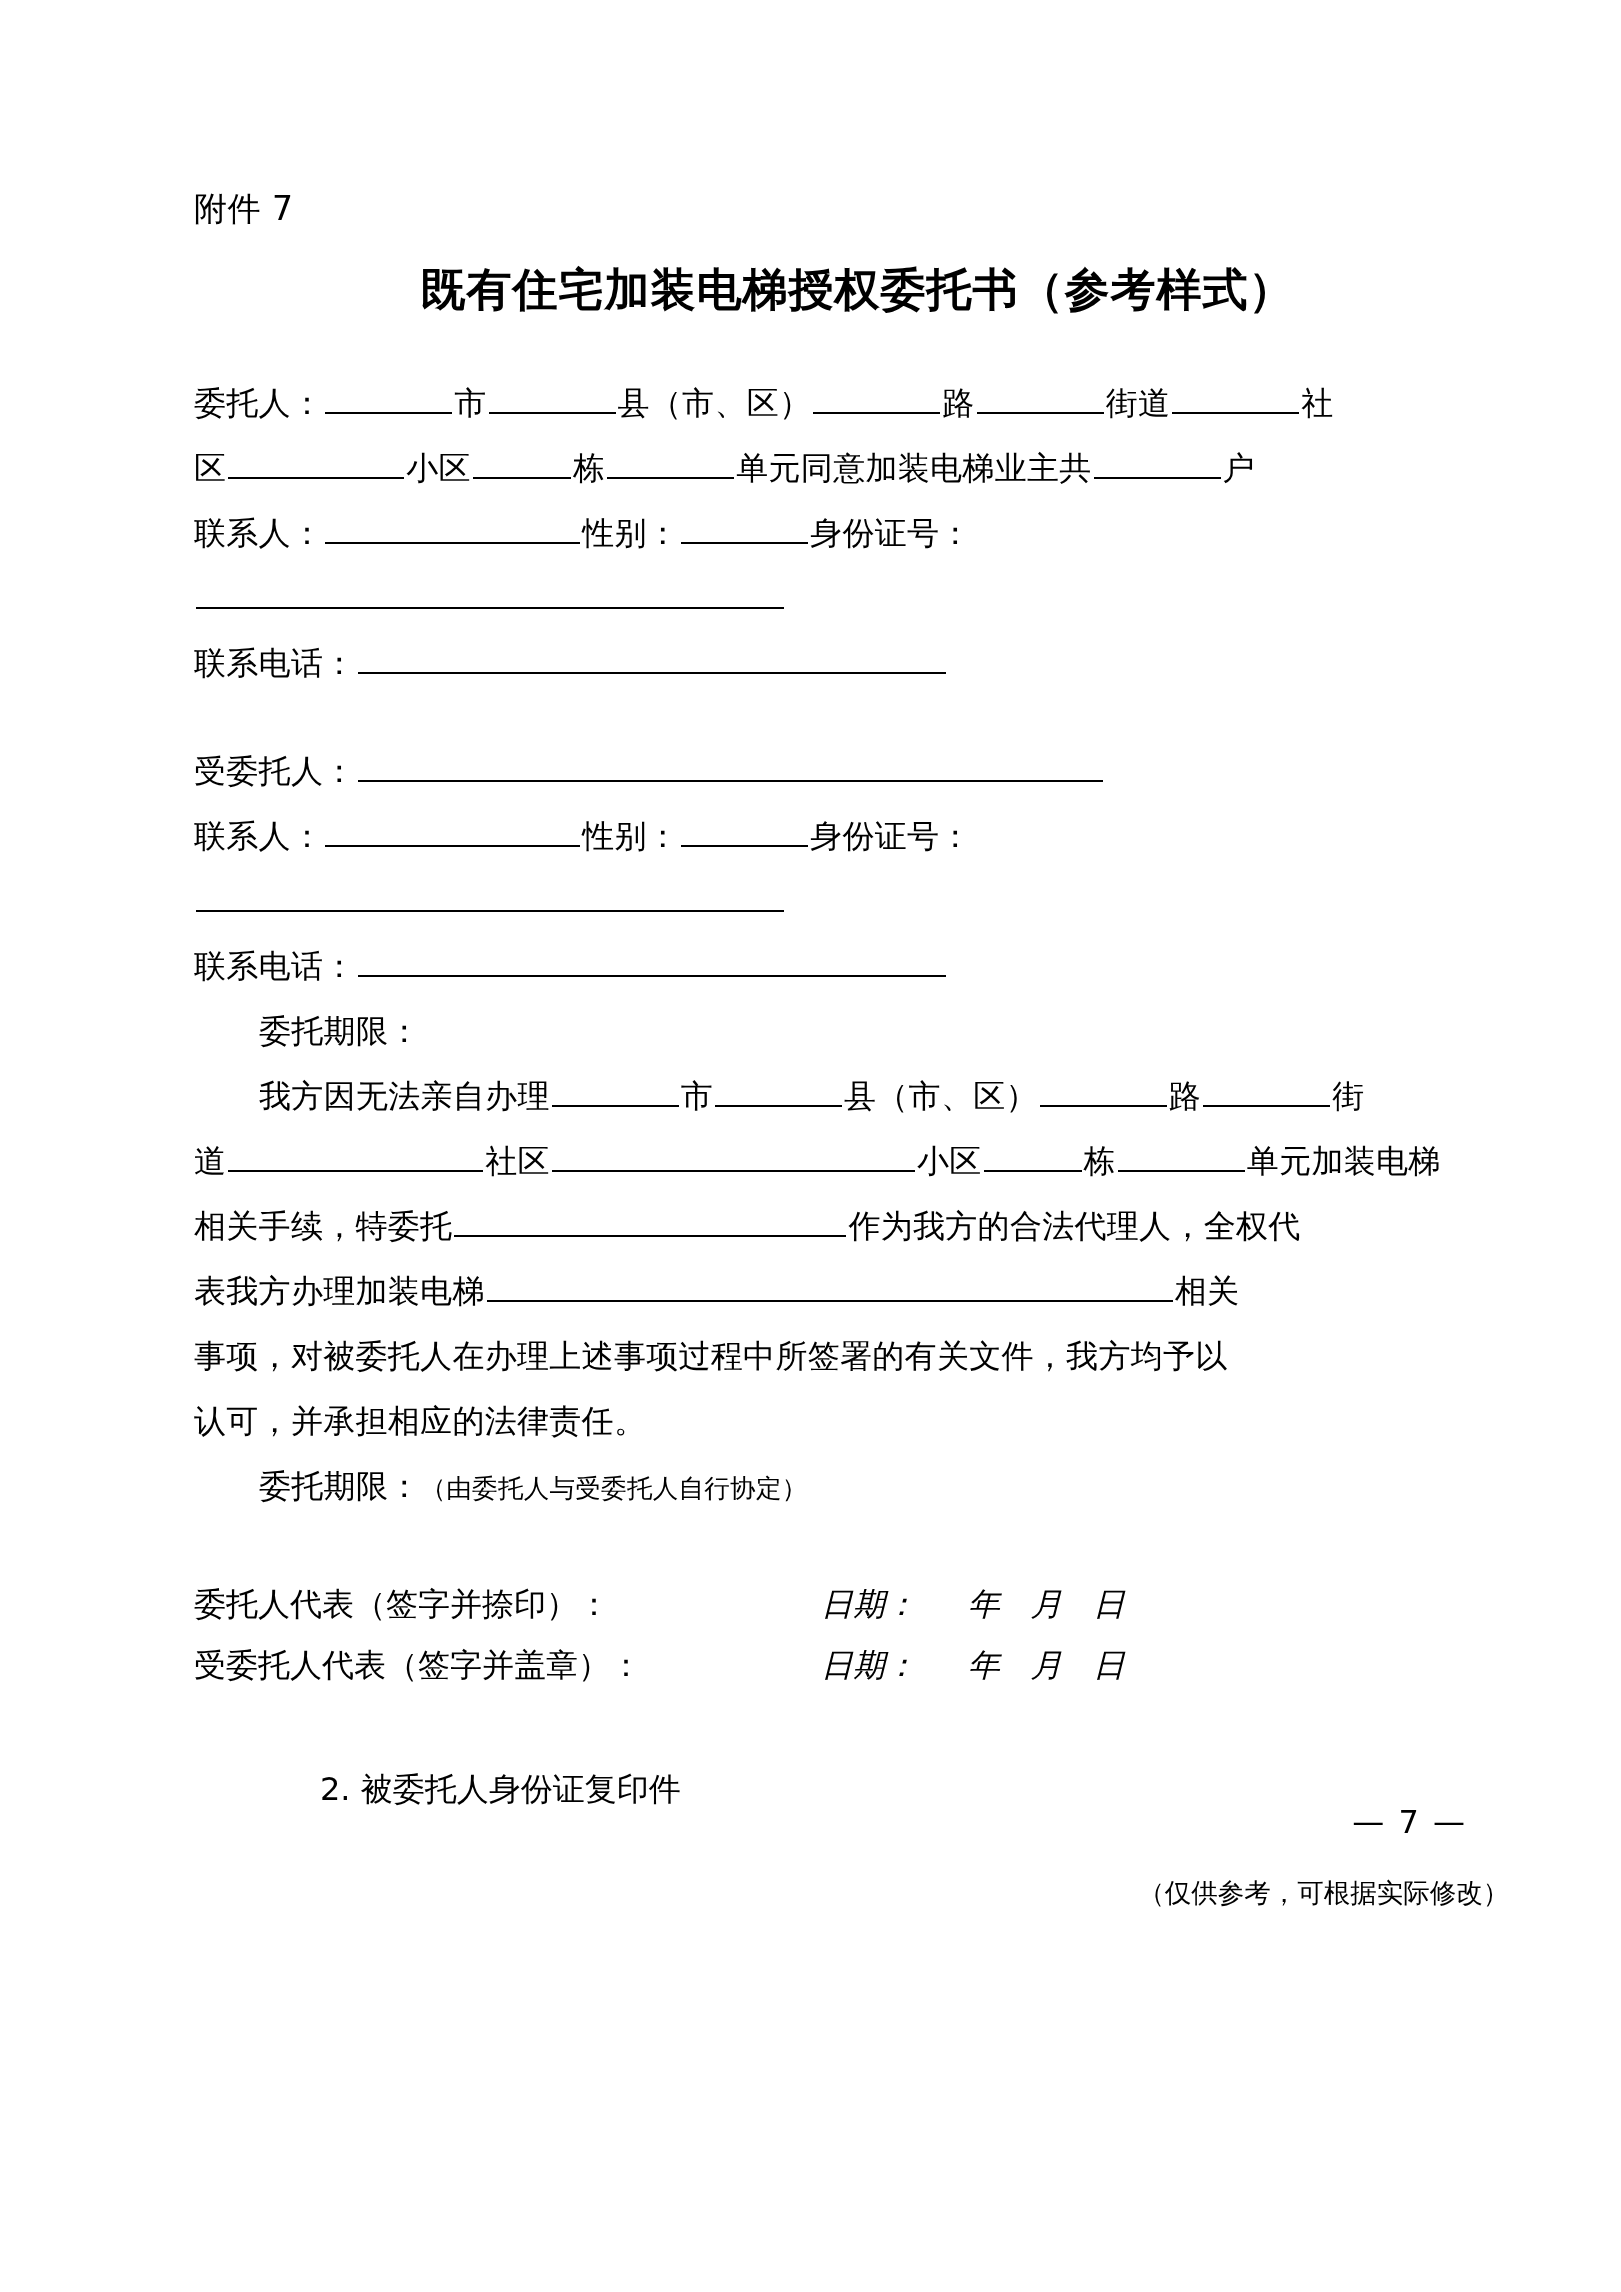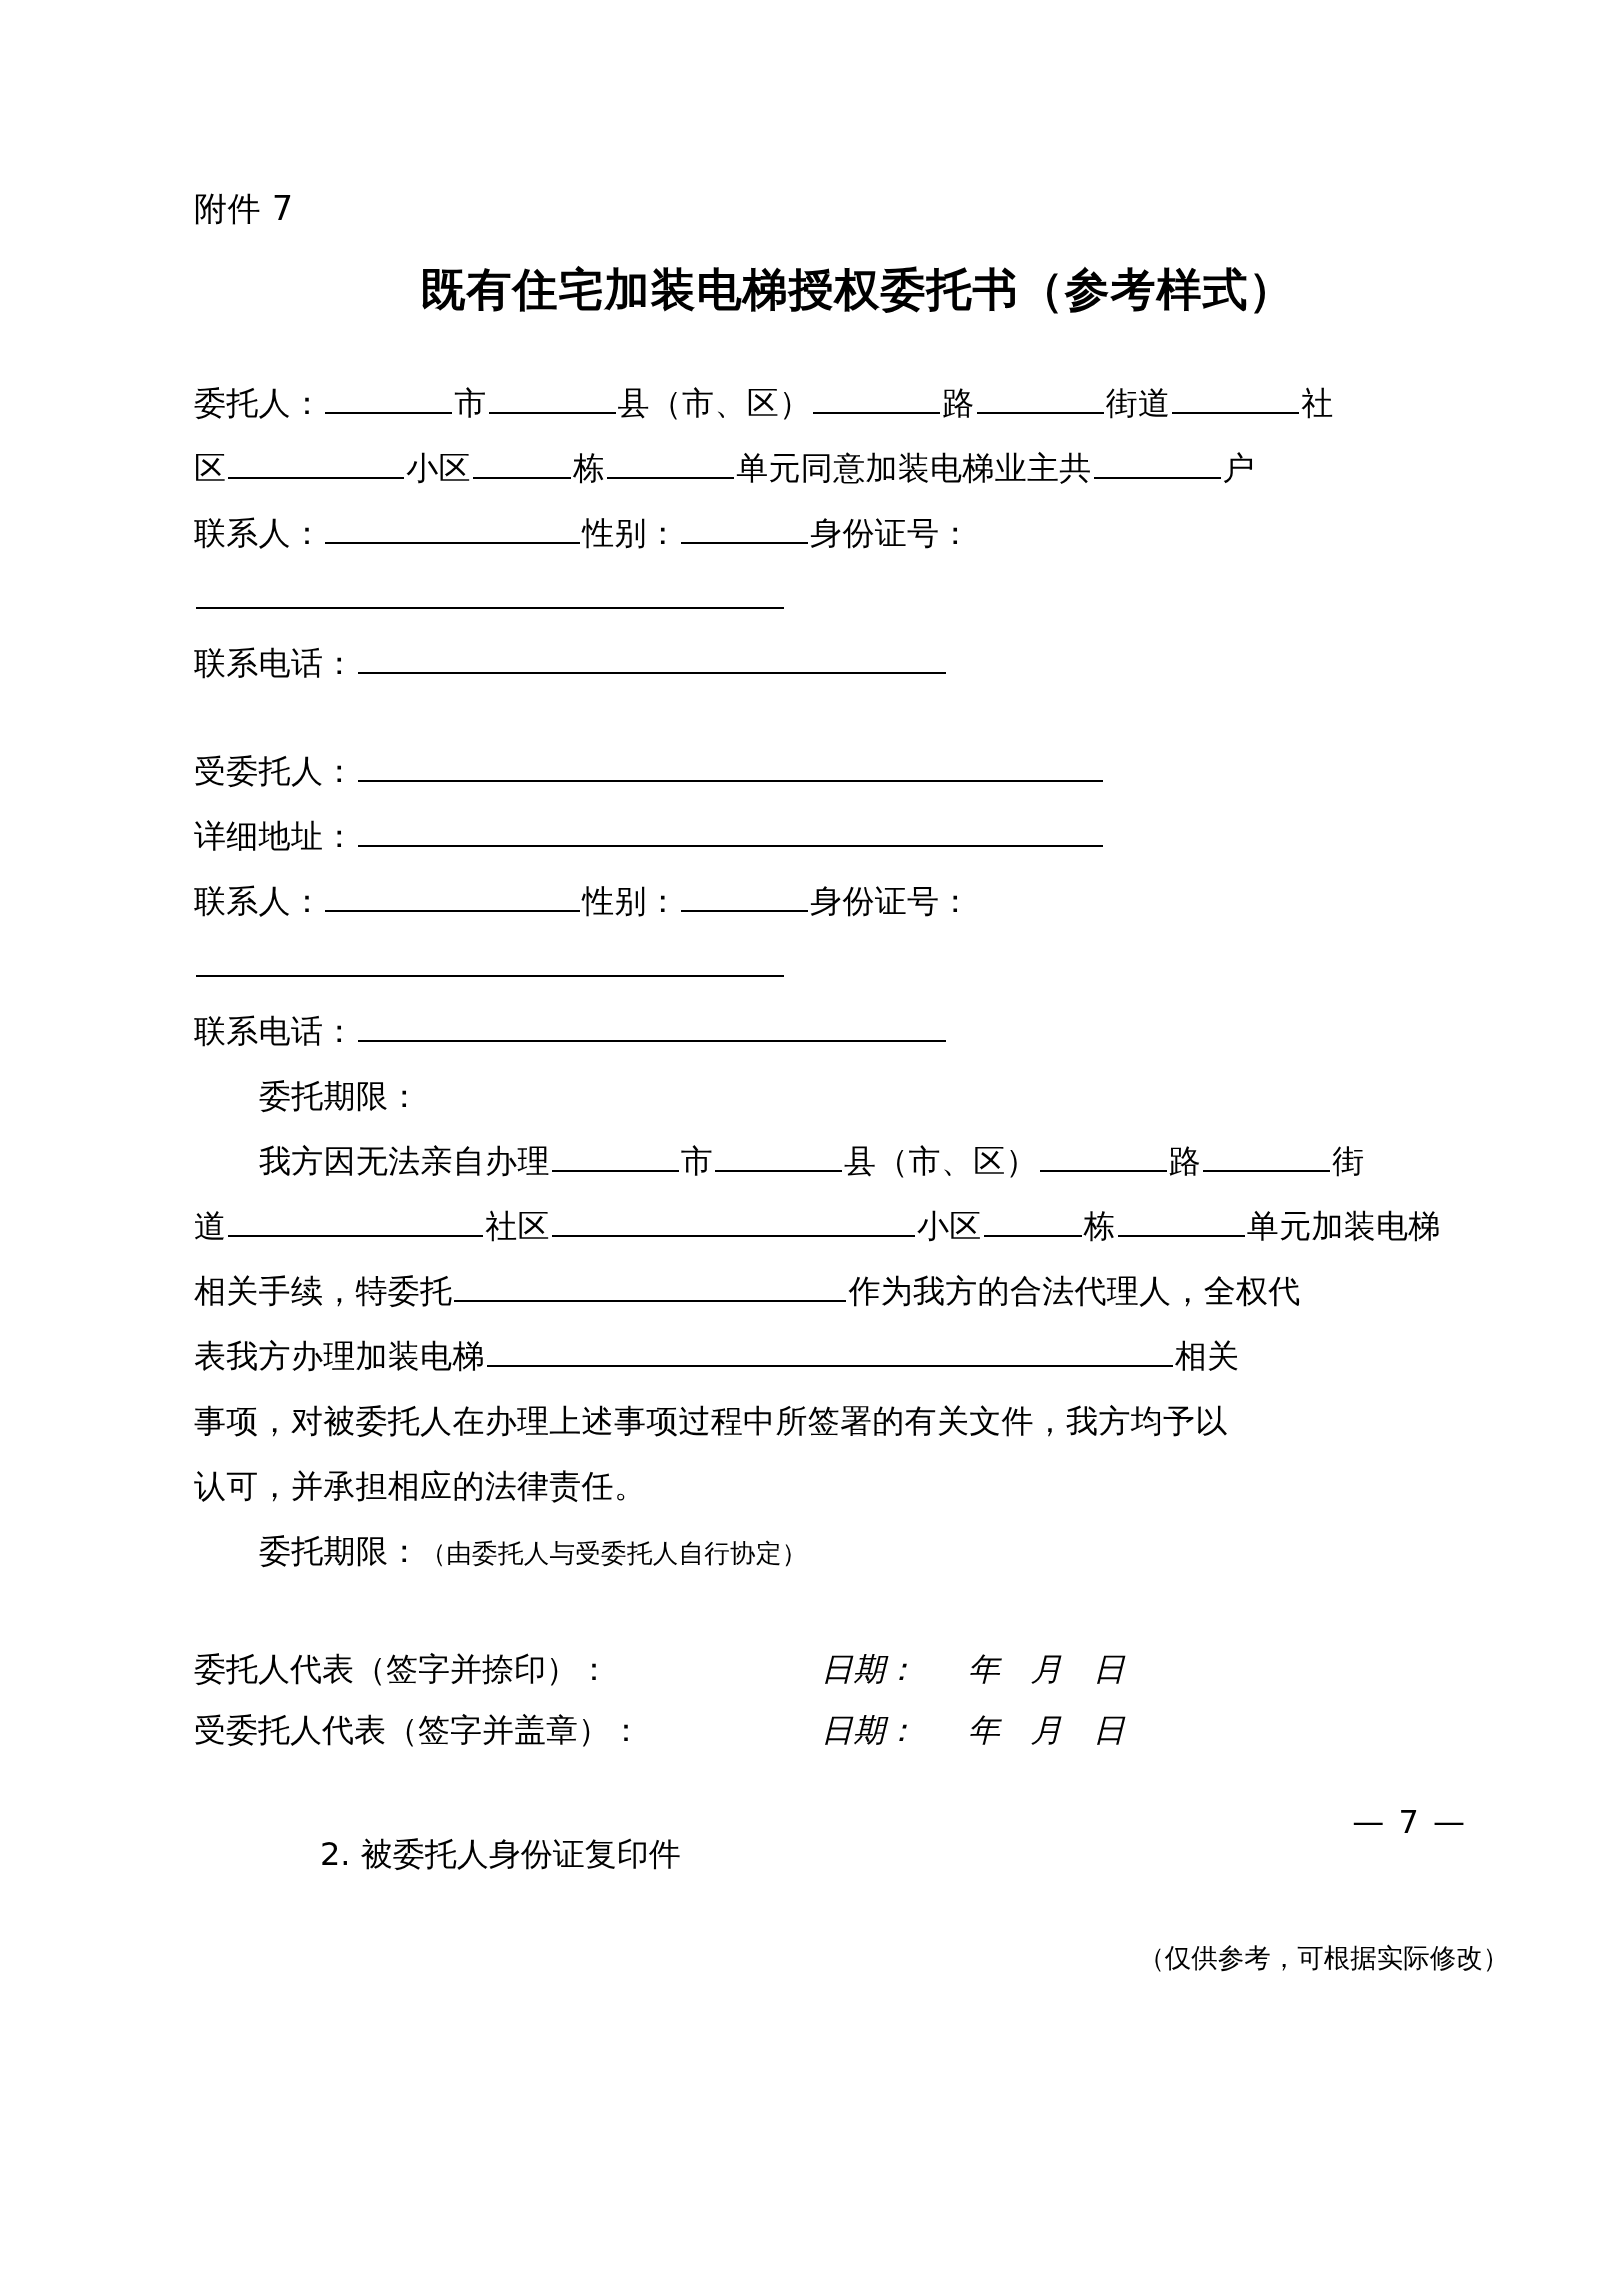--- a/index.html
+++ b/index.html
@@ -130,23 +130,20 @@
     </div>
   </div>
 
   <div style="height:43px"></div>
 
   <div class="body-block">
     <div class="line">
       <span>受委托人：</span><span class="blank b-760"></span>
     </div>
     <div class="line">
-      <span>详细地址：</span><span class="blank b-760"></span>
-    </div>
-    <div class="line">
       <span>联系人：</span><span class="blank b-xl"></span><span>性别：</span><span class="blank b-md"></span><span>身份证号：</span><span class="blank b-600"></span>
     </div>
     <div class="line">
       <span>联系电话：</span><span class="blank b-600"></span>
     </div>
   </div>
 
   <div class="body-block">
     <div class="line">
       <span class="indent"></span><span>委托期限：</span>

